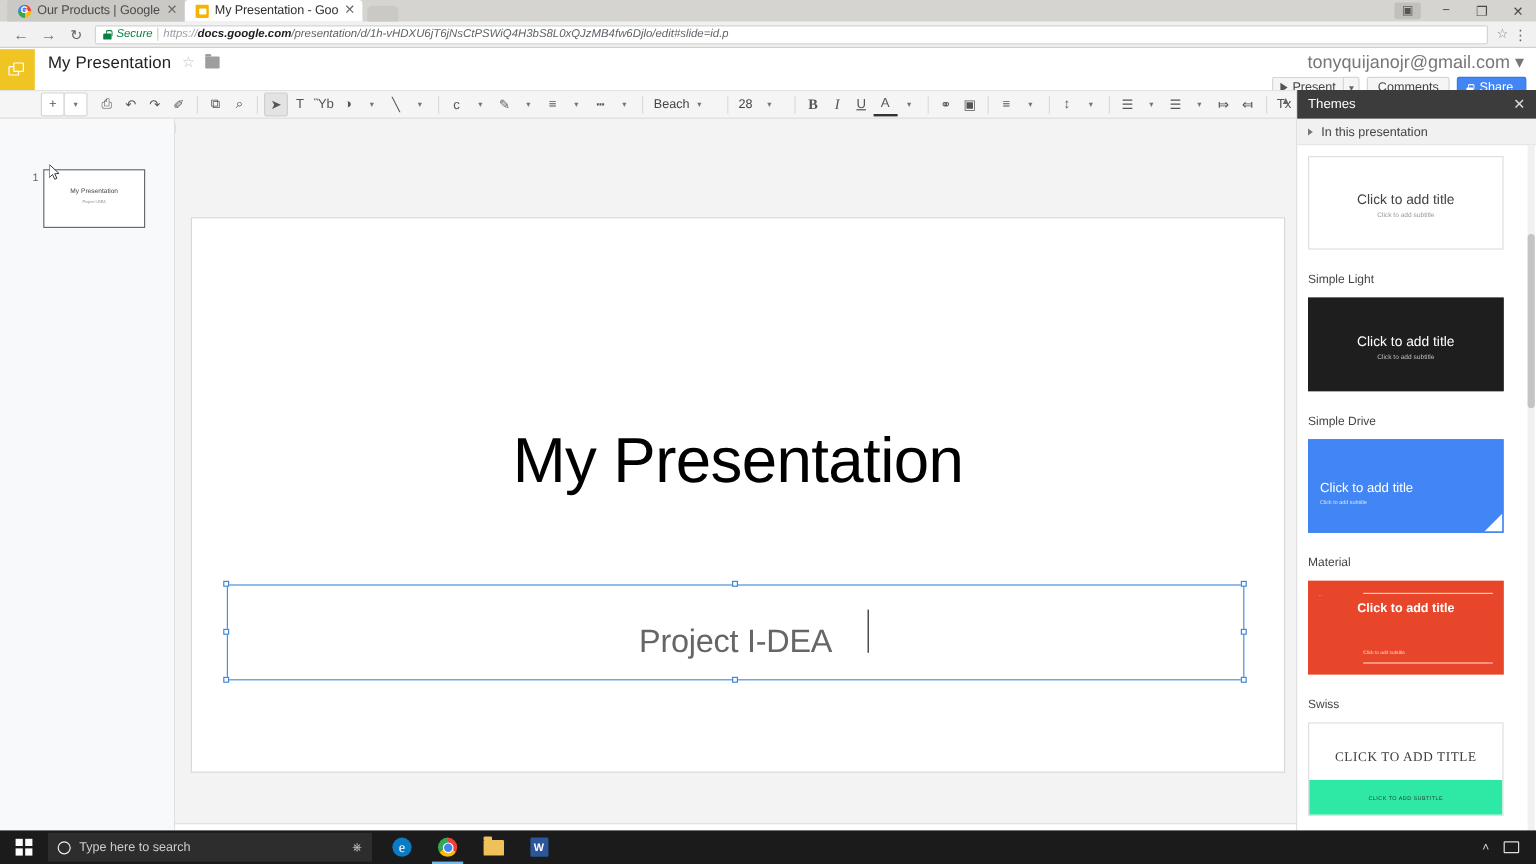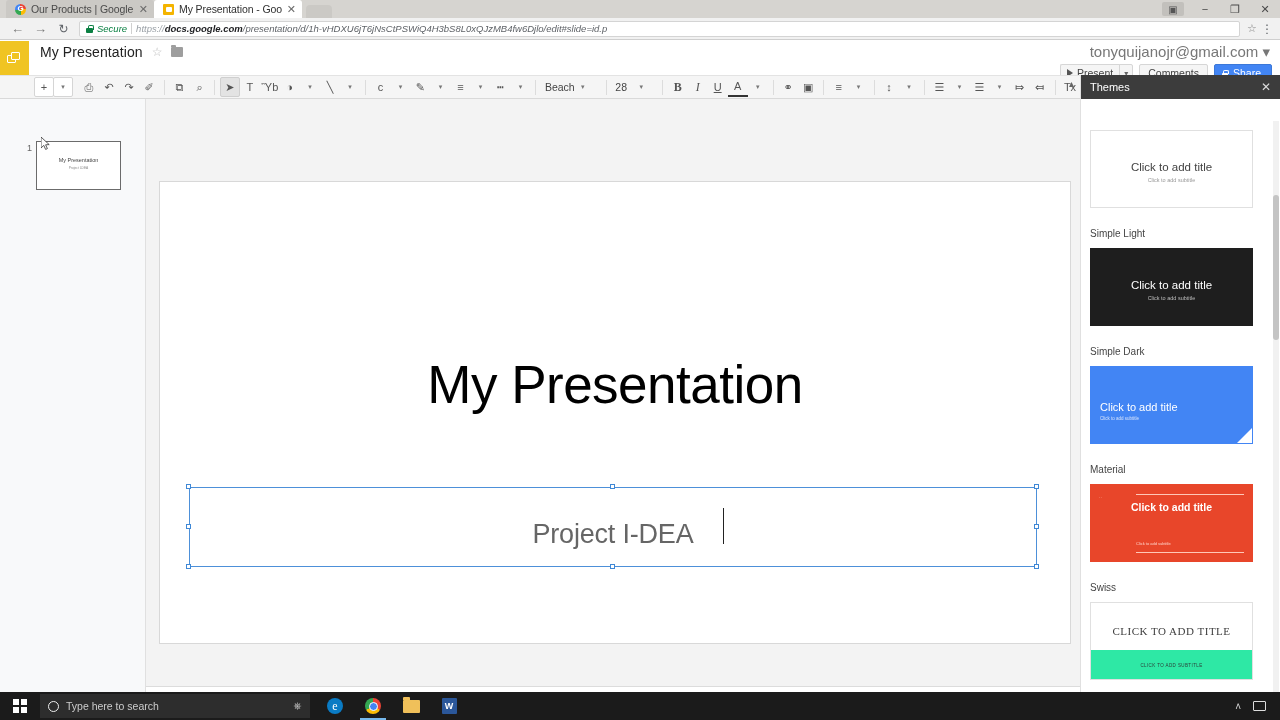--- a/index.html
+++ b/index.html
@@ -473,37 +473,41 @@
     <div class="notes" style="height:45px; top:646px;">
       <div class="notestext">Click to add speaker notes</div>
       <div class="explorebtn" style="bottom:6px">⬇</div>
     </div>
 
     <div class="themes">
       <div class="themes-head">
         <span>Themes</span>
         <span class="themes-close">✕</span>
       </div>
+      <div class="themes-sub">
+        <span class="tri"></span>
+        <span>In this presentation</span>
+      </div>
 
       <div class="themelist">
 
         <div class="theme-item">
           <div class="theme-card" style="background:#ffffff">
             <div class="tc-title" style="top:30px; font-size:11.5px; color:#434343;">Click to add title</div>
             <div class="tc-sub" style="top:46px; font-size:5.5px; color:#999;">Click to add subtitle</div>
           </div>
           <div class="theme-name">Simple Light</div>
         </div>
 
         <div class="theme-item">
           <div class="theme-card" style="background:#1e1e1e; border-color:#1e1e1e;">
             <div class="tc-title" style="top:30px; font-size:11.5px; color:#ffffff;">Click to add title</div>
             <div class="tc-sub" style="top:46px; font-size:5.5px; color:#bdbdbd;">Click to add subtitle</div>
           </div>
-          <div class="theme-name">Simple Dark</div>
+          <div class="theme-name">Simple Drive</div>
         </div>
 
         <div class="theme-item">
           <div class="theme-card" style="background:#4285f4; border-color:#4285f4;">
             <div class="tc-title" style="top:34px; font-size:11px; color:#ffffff; text-align:left; left:9px;">Click to add title</div>
             <div class="tc-sub" style="top:49px; font-size:4.5px; color:#d7e3fb; text-align:left; left:9px;">Click to add subtitle</div>
             <div style="position:absolute; right:0; bottom:0; width:0; height:0; border-left:15px solid transparent; border-bottom:15px solid #ffffff;"></div>
           </div>
           <div class="theme-name">Material</div>
         </div>

